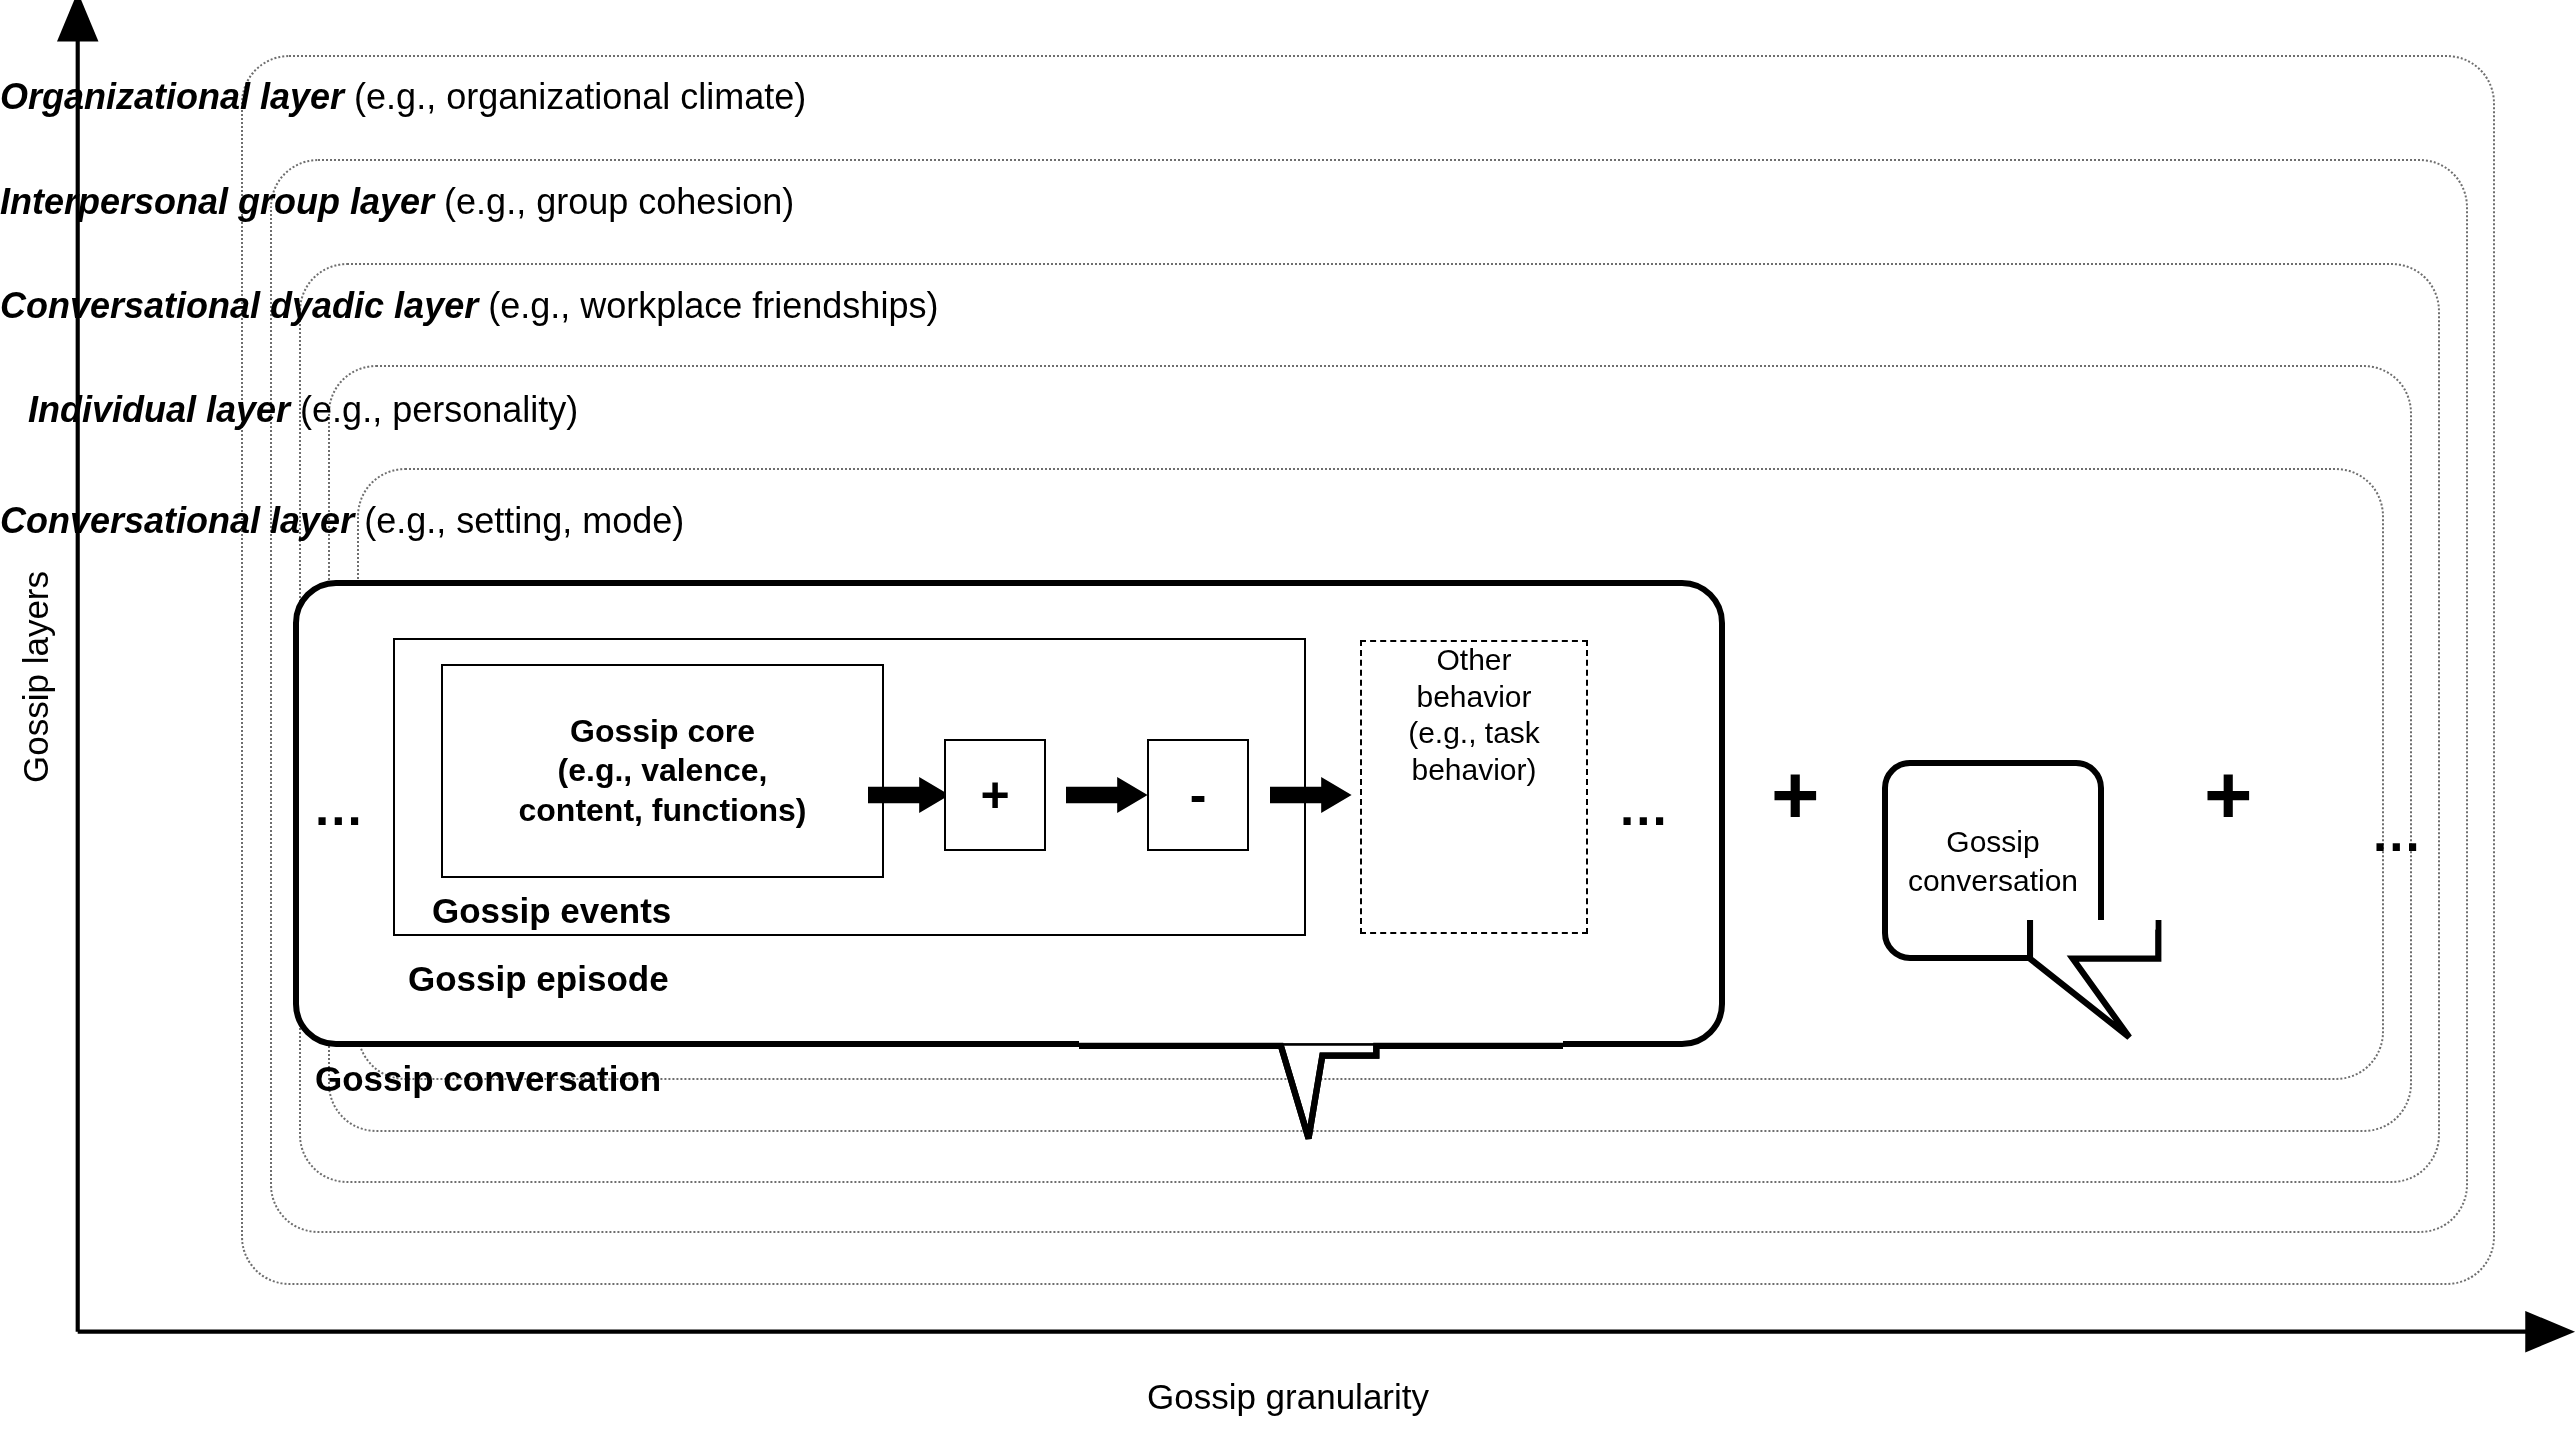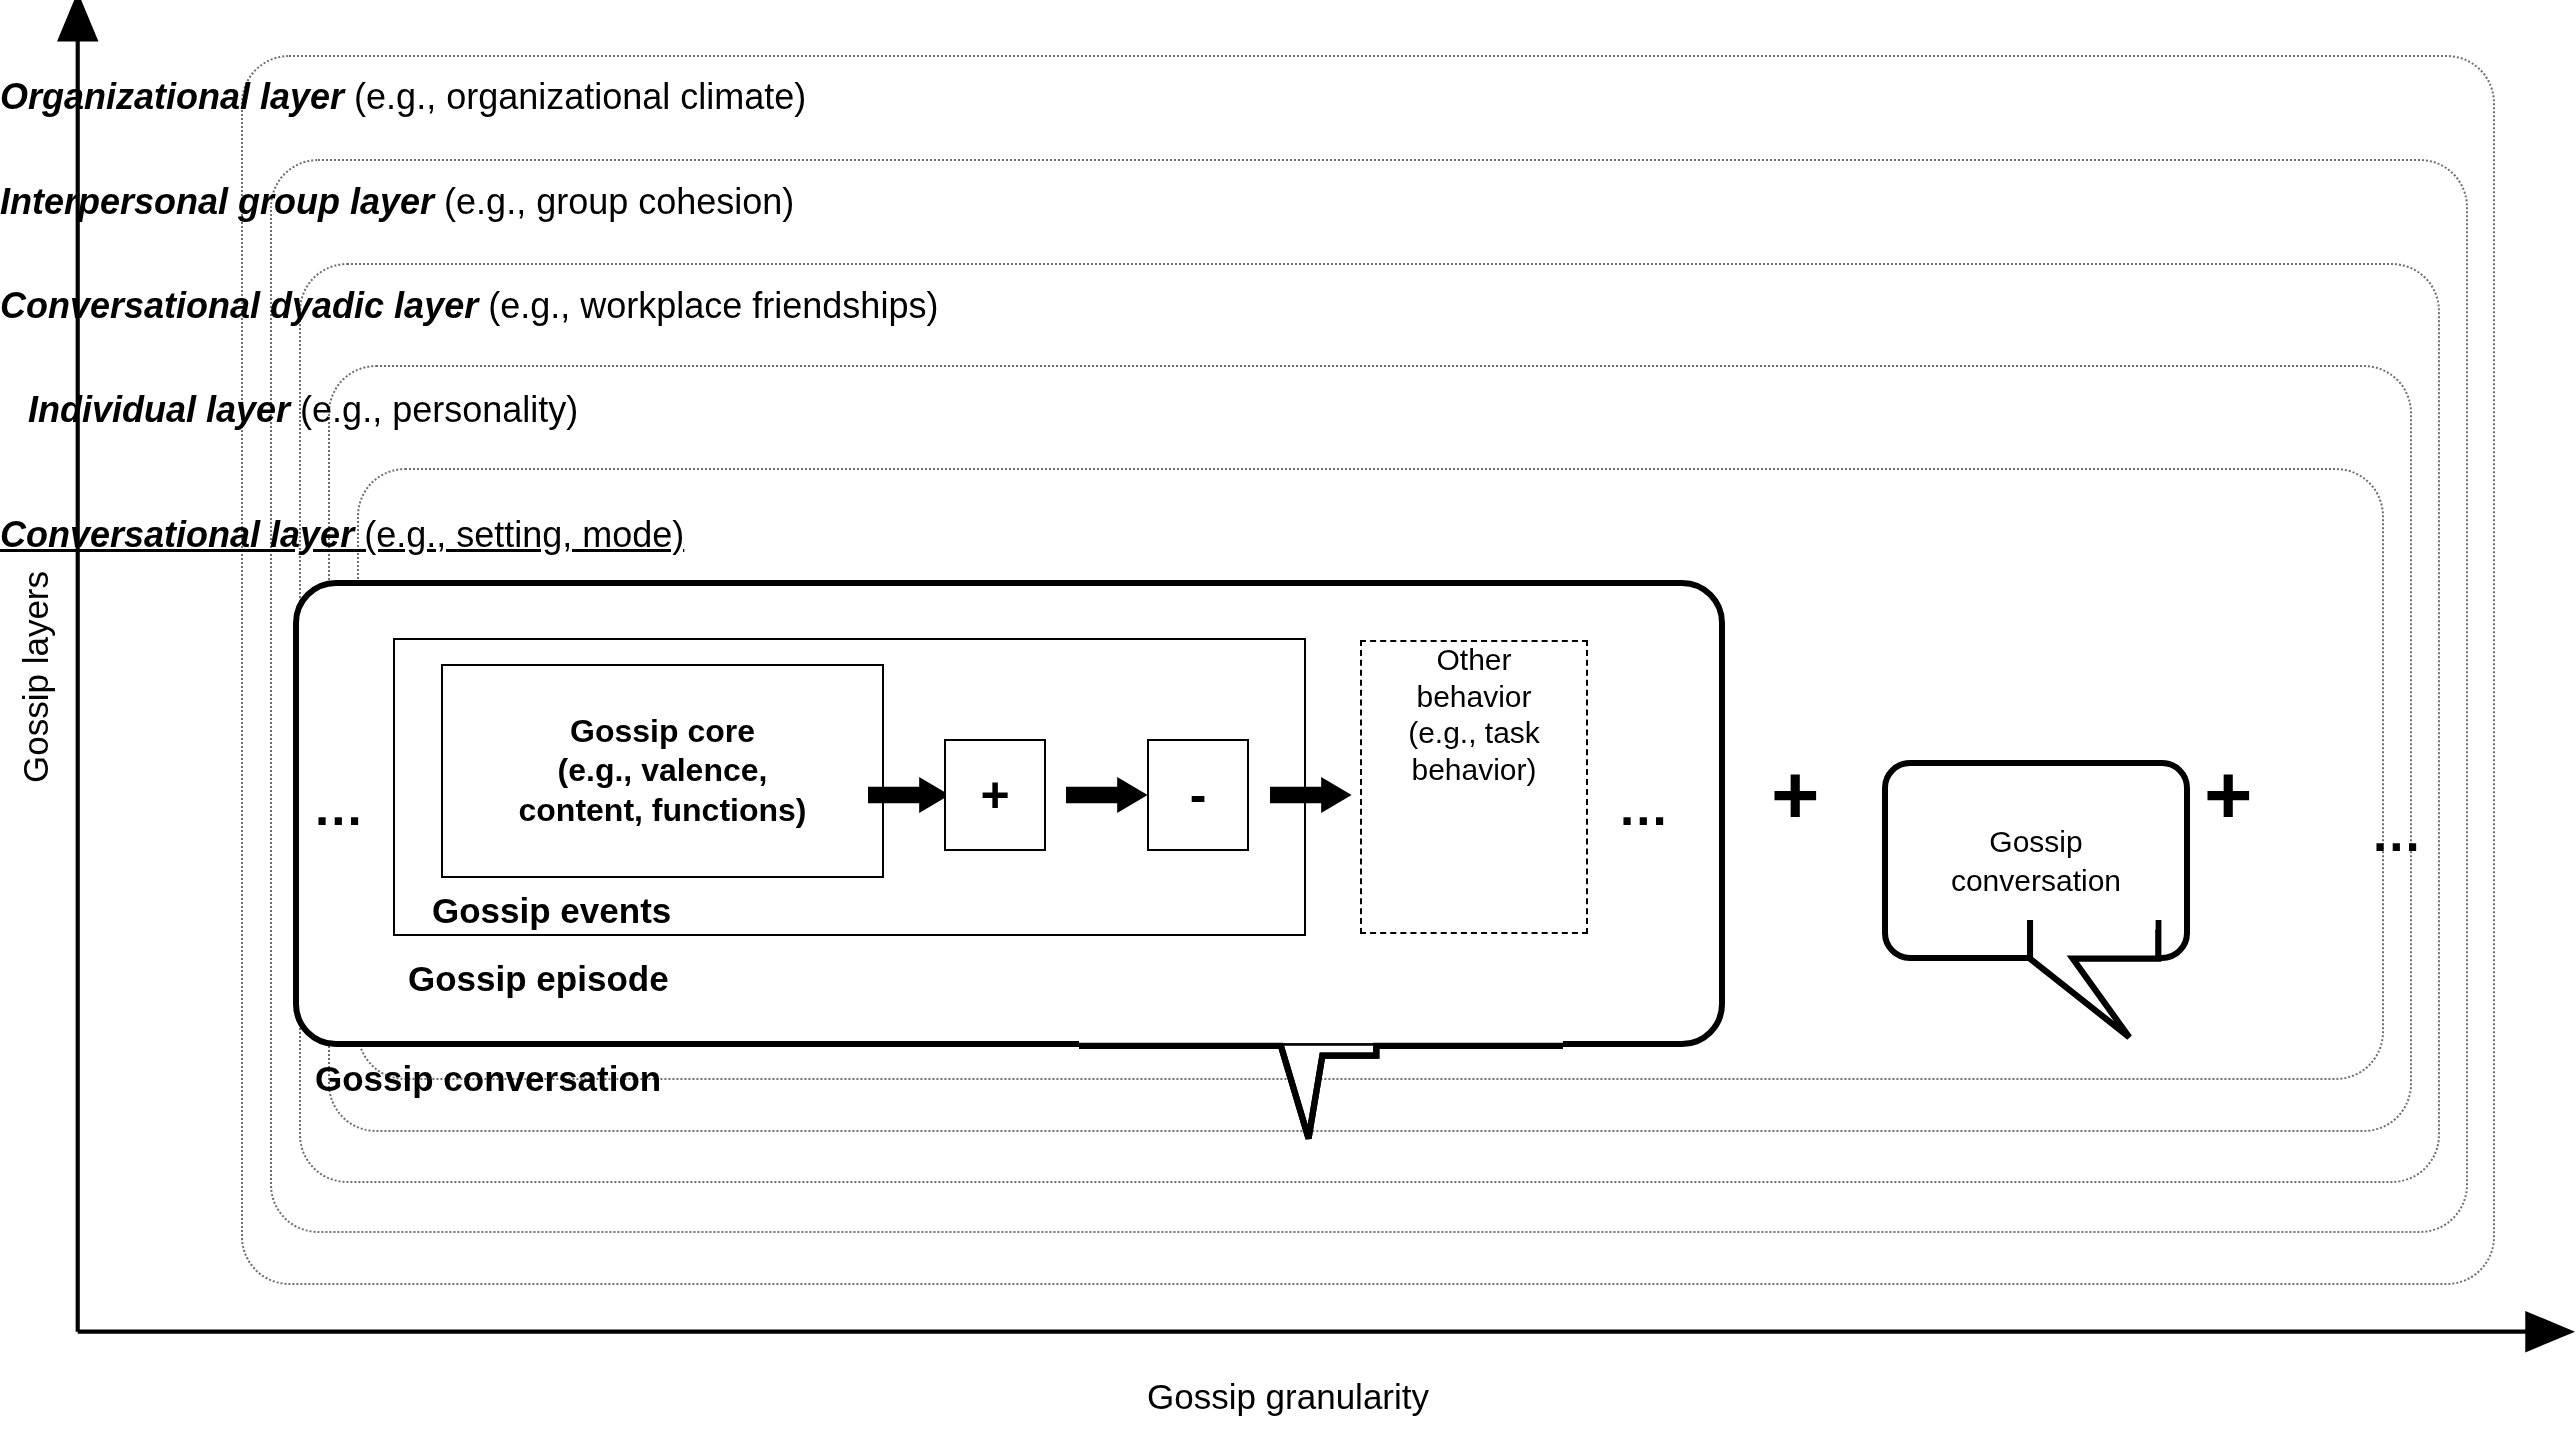--- a/index.html
+++ b/index.html
@@ -225,21 +225,21 @@
     white-space: nowrap;
   }
   .bplus-1 { left: 1771px; top: 754px; }
   .bplus-2 { left: 2204px; top: 754px; }
 
   
   .bubble {
     position: absolute;
     left: 1882px;
     top: 760px;
-    width: 308px;
+    width: 222px;
     height: 201px;
     border: 6.2px solid #000;
     border-radius: 28px;
     box-sizing: border-box;
     background: #fff;
     display: flex;
     flex-direction: column;
     align-items: center;
     justify-content: center;
     line-height: 1.3;
@@ -289,21 +289,21 @@
   </div>
   <div class="layer-ring-label" style="top:181px;">
     <span class="ln">Interpersonal group layer</span><span class="lx"> (e.g.,  group cohesion)</span>
   </div>
   <div class="layer-ring-label" style="top:285px;">
     <span class="ln">Conversational dyadic layer</span><span class="lx"> (e.g.,  workplace friendships)</span>
   </div>
   <div class="layer-ring-label" style="top:389px;padding-left:28px;">
     <span class="ln">Individual layer</span><span class="lx"> (e.g., personality)</span>
   </div>
-  <div class="layer-ring-label" style="top:514px;text-decoration:underline;">
+  <div class="layer-ring-label" style="top:500px;">
     <span class="ln">Conversational layer</span><span class="lx"> (e.g., setting, mode)</span>
   </div>
 
   <div class="conversation-box"></div>
 
   <svg class="conv-tail-svg" viewBox="0 0 700 250">
     <path d="M0,72 L292,72 L332,206 L352,86 L430,86 L430,72 L700,72" fill="#ffffff" stroke="#000000" stroke-width="9" stroke-linejoin="miter" stroke-linecap="butt"></path>
     <rect x="0" y="40" width="700" height="28" fill="#ffffff"></rect>
     <path d="M0,72 L292,72 L332,206 L352,86 L430,86 L430,72 L700,72" fill="none" stroke="#000000" stroke-width="9"></path>
   </svg>

